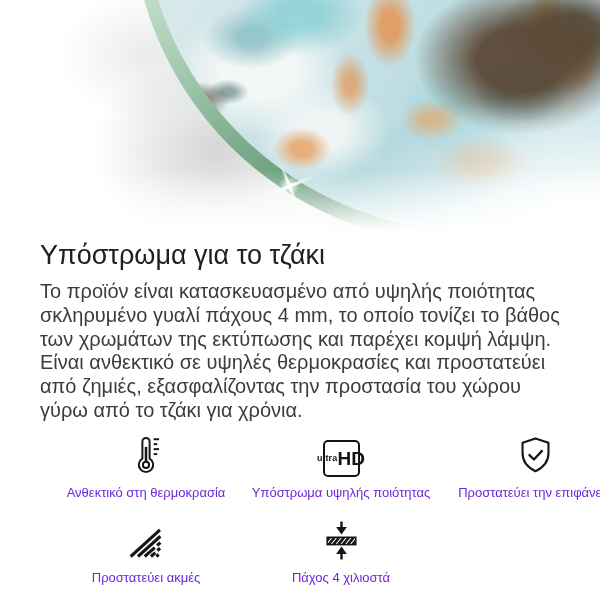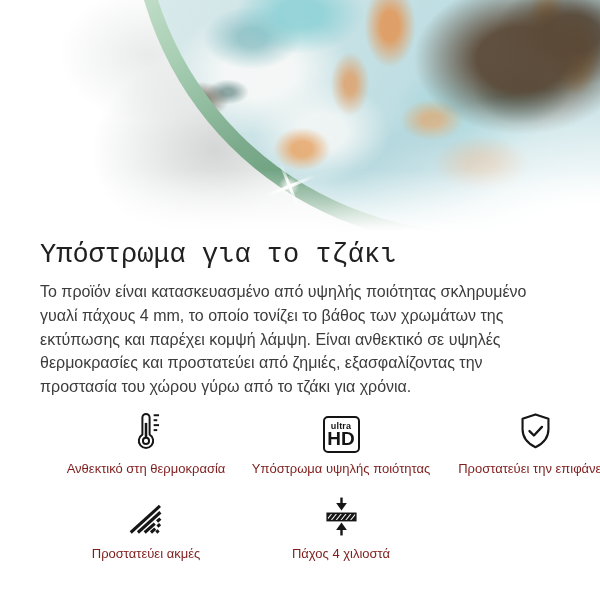--- a/index.html
+++ b/index.html
@@ -66,49 +66,49 @@
     transform: rotate(-22deg); }
   .hero-fade { position: absolute; inset: 0; pointer-events: none;
     background:
       radial-gradient(420px 250px at 590px 250px, #ffffff 18%, rgba(255,255,255,0) 65%),
       linear-gradient(to bottom, rgba(255,255,255,0) 72%, rgba(255,255,255,.75) 92%, #ffffff 98%); }
 
   
   .content { padding: 0 40px; }
   .title {
     margin: 2px 0 0;
-    font-family: Liberation Mono, monospace;
+    font-family: Liberation Sans, sans-serif;
     font-weight: 400;
     font-size: 27px;
     line-height: 34px;
     color: #202020;
   }
   .title span { display: block; }
   .description {
     margin: 8px 0 0;
-    font-size: 16px;
+    font-size: 20px;
     line-height: 23.8px;
     color: #3c3c3c;
   }
 
   
   .features {
     display: grid;
     grid-template-columns: 212px 178px 210px;
     row-gap: 16px;
     margin-top: 8px;
   }
   .feature { display: flex; flex-direction: column; align-items: center; }
   .icon-box { height: 46px; display: flex; align-items: flex-end; justify-content: center; }
-  .feature-label { margin-top: 8px; font-size: 13px; color: #7f1d1d; white-space: nowrap; }
+  .feature-label { margin-top: 8px; font-size: 13px; color: #6d28d9; white-space: nowrap; }
 
   .hd-badge {
     width: 33px; height: 33px;
     border: 2.6px solid #141414; border-radius: 5px;
-    display: flex; flex-direction: column; align-items: center; justify-content: center;
+    display: flex; flex-direction: row; align-items: center; justify-content: center;
     color: #141414;
   }
   .hd-top { font-size: 9px; font-weight: 700; line-height: 9px; letter-spacing: .2px; }
   .hd-bottom { font-size: 19px; font-weight: 800; line-height: 15px; }
 
   svg.icon { display: block; }
 </style>
 </head>
 <body>
 

